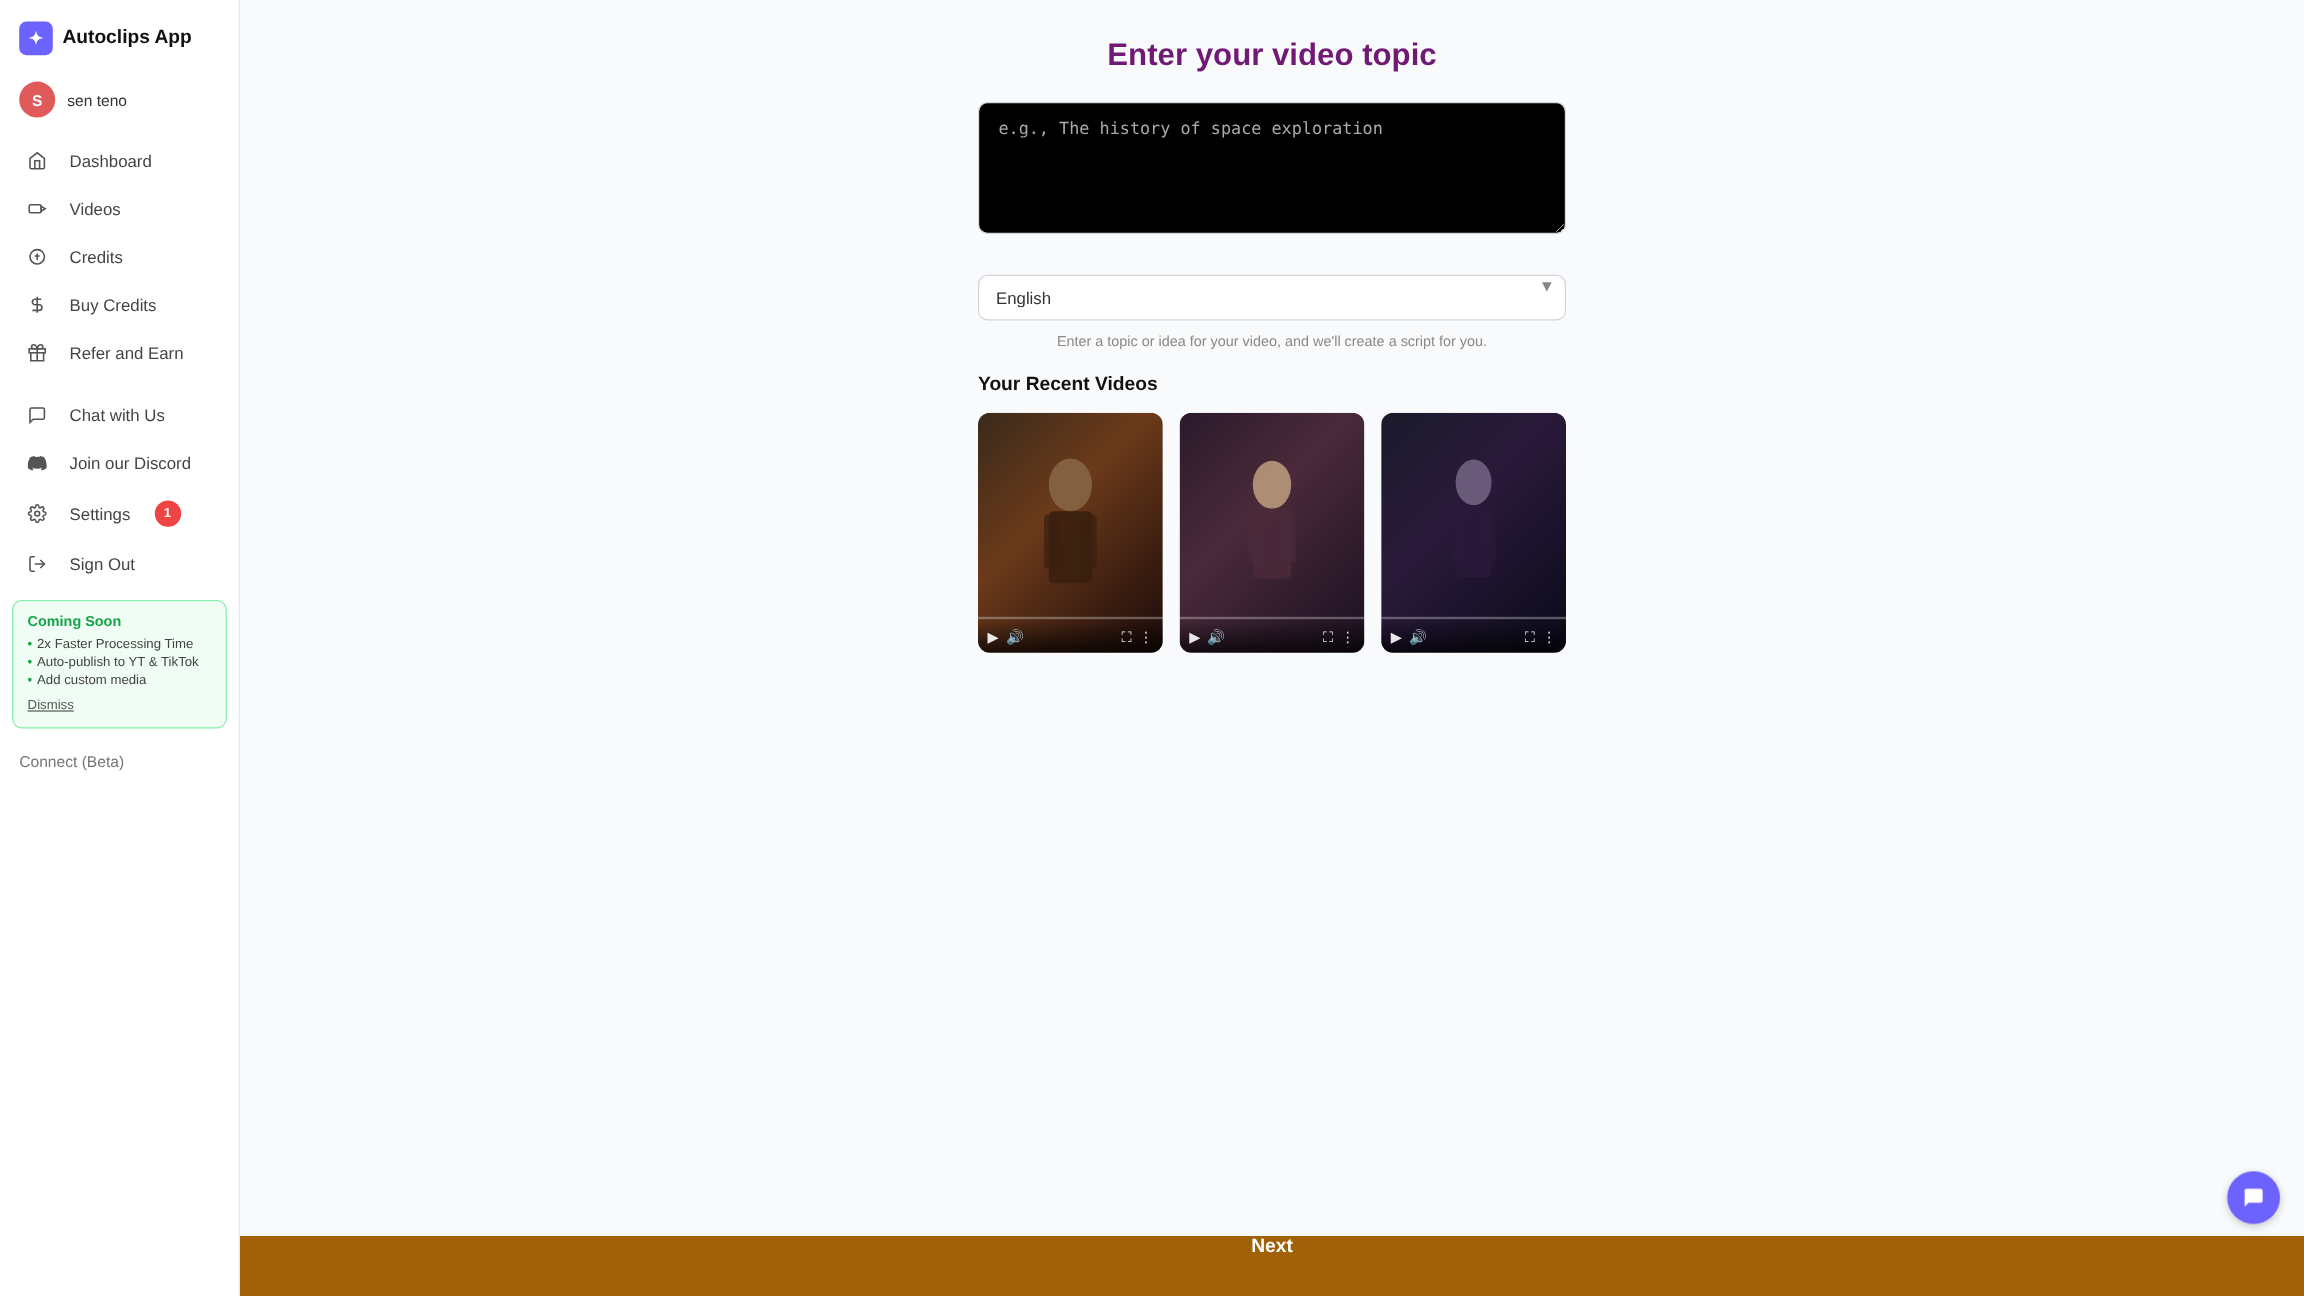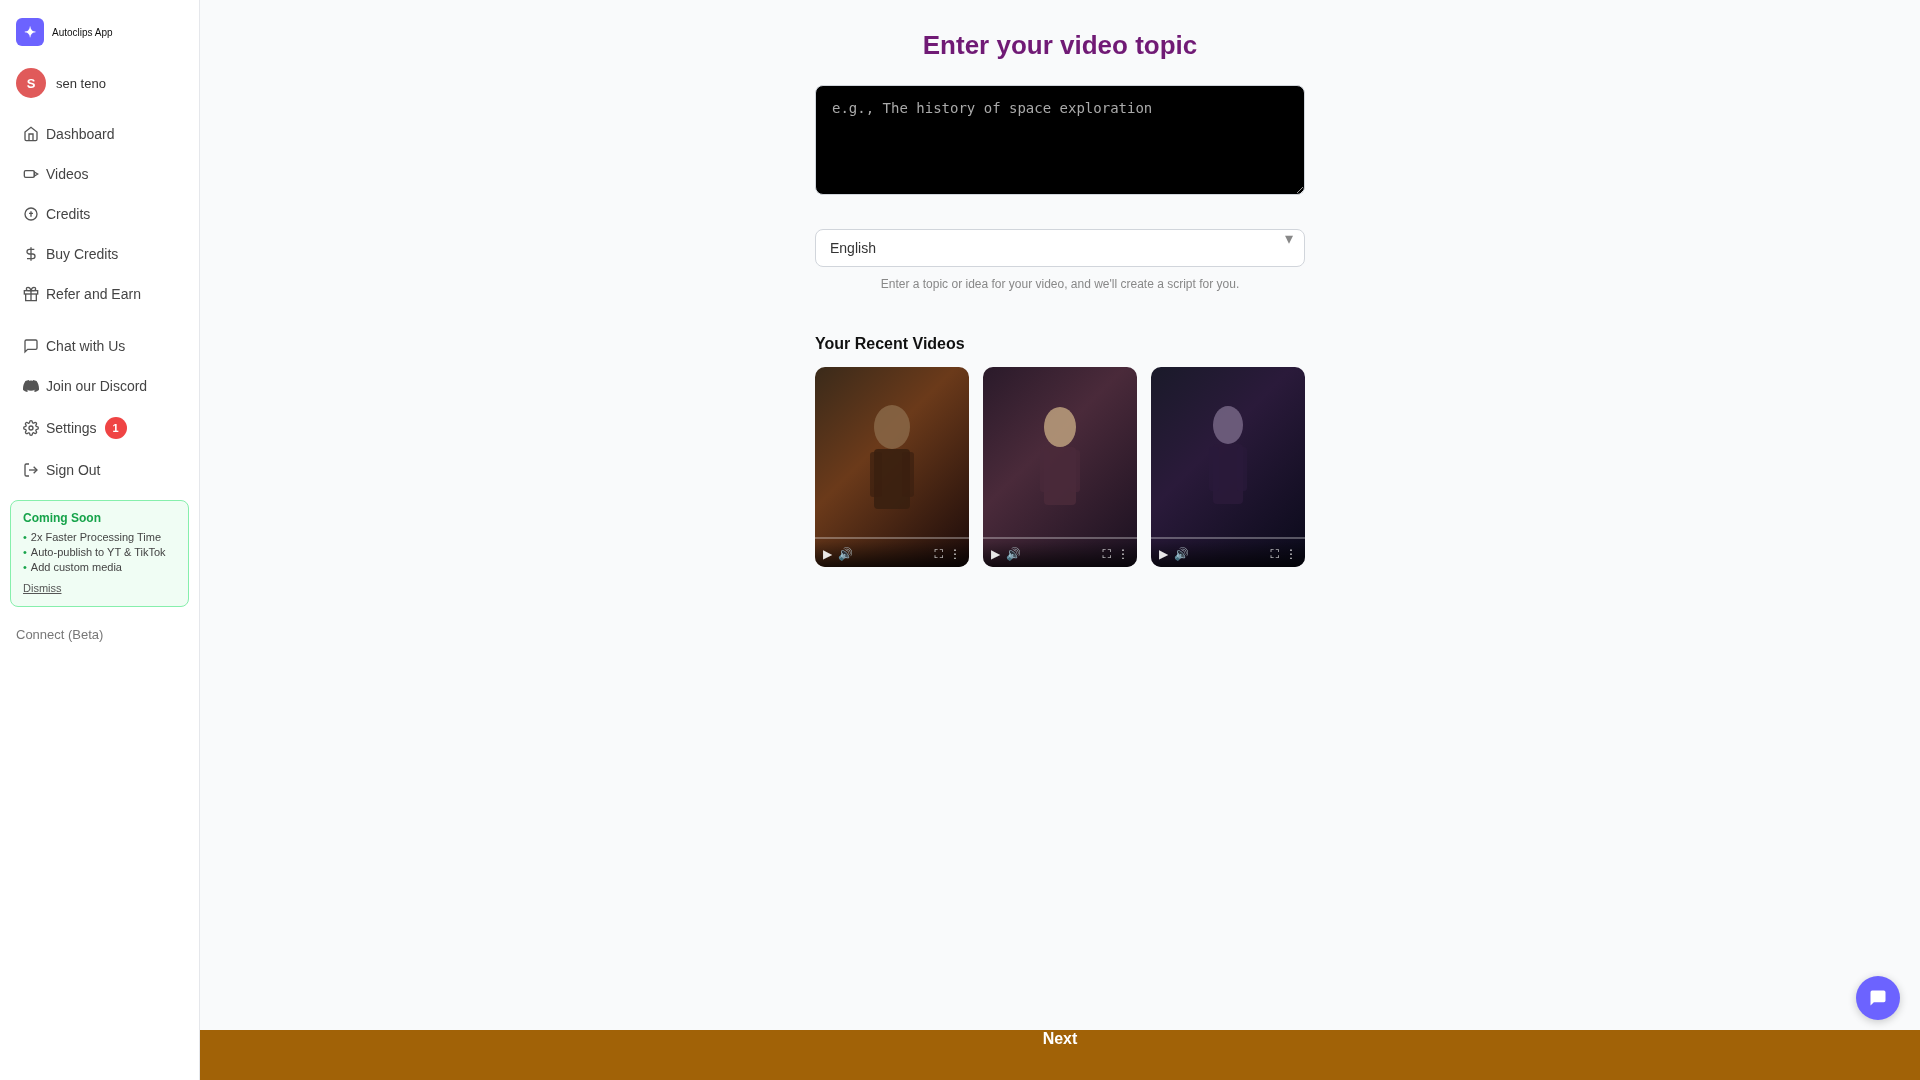--- a/index.html
+++ b/index.html
@@ -28,22 +28,22 @@
     .logo-icon {
       width: 28px;
       height: 28px;
       background: #6c63ff;
       border-radius: 6px;
       display: flex; align-items: center; justify-content: center;
       color: white; font-size: 14px; font-weight: bold;
     }
 
     .logo-text {
-      font-size: 10px;
-      font-weight: 400;
+      font-size: 16px;
+      font-weight: 700;
       color: #111;
     }
 
     .user-row {
       display: flex;
       align-items: center;
       gap: 10px;
       padding: 10px 16px 16px;
     }
 
@@ -57,21 +57,21 @@
     }
 
     .user-name {
       font-size: 13px;
       color: #333;
     }
 
     .nav-item {
       display: flex;
       align-items: center;
-      gap: 6px;
+      gap: 18px;
       padding: 10px 16px;
       font-size: 14px;
       color: #444;
       cursor: pointer;
       border-radius: 6px;
       margin: 1px 6px;
       transition: background 0.15s;
     }
 
     .nav-icon {
@@ -201,21 +201,21 @@
       font-size: 12px;
       color: #888;
       text-align: center;
     }
 
     .recent-videos-title {
       font-size: 16px;
       font-weight: 700;
       color: #111;
       max-width: 490px;
-      margin: 44px auto 14px;
+      margin: 21px auto 14px;
     }
 
     .videos-grid {
       display: flex;
       gap: 14px;
       max-width: 490px;
       margin: 0 auto;
     }
 
     .video-card {

